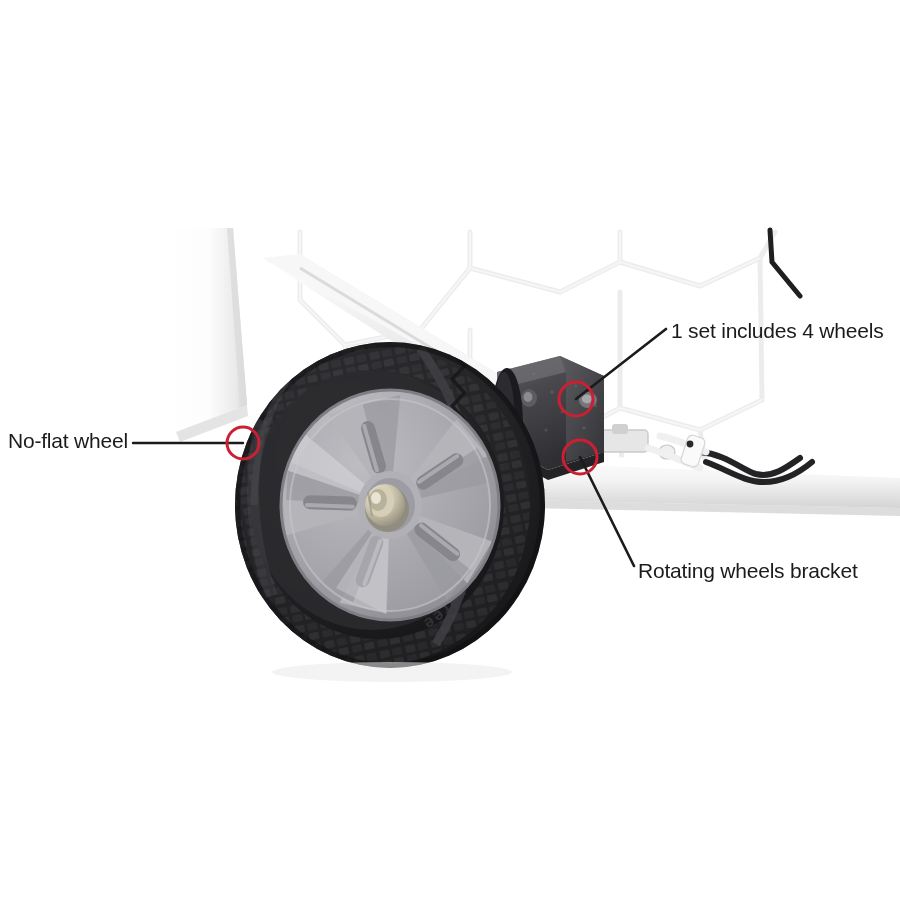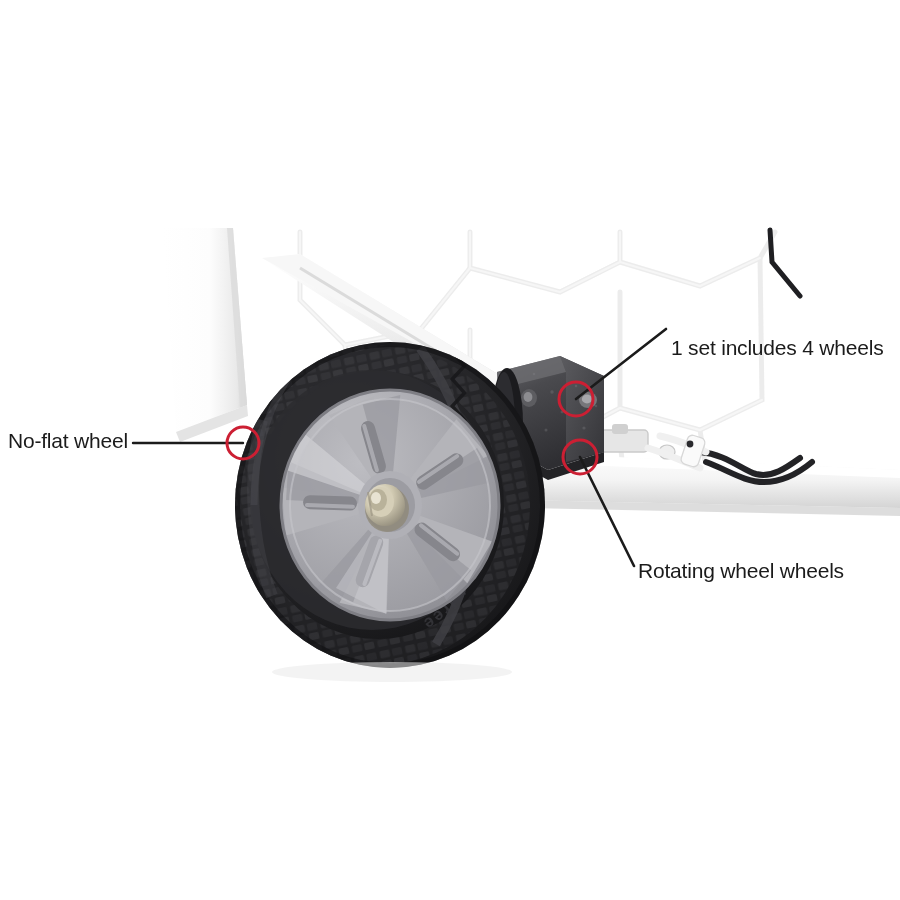--- a/index.html
+++ b/index.html
@@ -13,21 +13,21 @@
     position:absolute;
     color:#1b1b1b;
     font-family:"Liberation Sans","DejaVu Sans",sans-serif;
     font-size:21px;
     font-weight:500;
     letter-spacing:-0.2px;
     white-space:nowrap;
     line-height:1;
   }
   #label-no-flat-tires{left:8px;top:430px;}
-  #label-one-set{left:671px;top:337px;}
+  #label-one-set{left:671px;top:320px;}
   #label-rotating-bracket{left:638px;top:560px;}
 </style>
 </head>
 <body>
 
 <div id="stage">
 
   <svg id="photo" viewBox="0 0 900 900">
     <defs>
       <linearGradient id="gPost" x1="0" y1="0" x2="1" y2="0">
@@ -284,15 +284,15 @@
     <g>
       <line x1="580" y1="457" x2="634" y2="566" stroke="#1b1b1b" stroke-width="2.6" stroke-linecap="round"></line>
       <circle cx="580" cy="457" r="17" fill="none" stroke="#cc1f33" stroke-width="3"></circle>
     </g>
   </svg>
 
   <div class="callout-label" id="label-no-flat-tires">No-flat wheel</div>
 
   <div class="callout-label" id="label-one-set">1 set includes 4 wheels</div>
 
-  <div class="callout-label" id="label-rotating-bracket">Rotating wheel wheels</div>
+  <div class="callout-label" id="label-rotating-bracket">Rotating wheels bracket</div>
 
 </div>
 
 </body></html>

